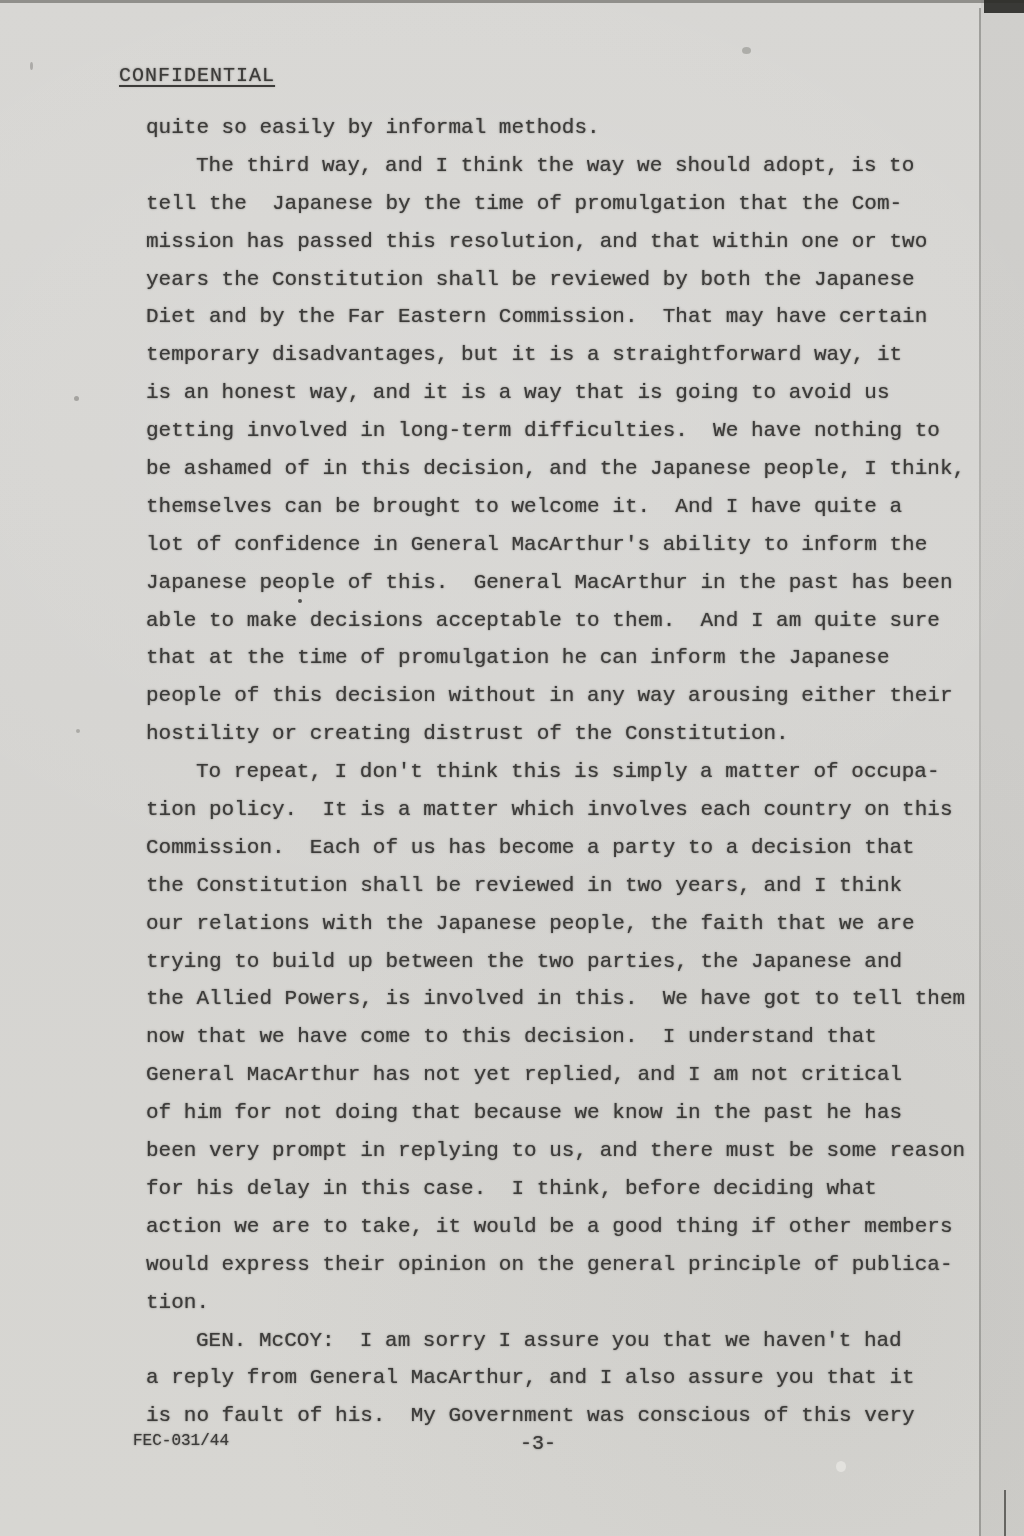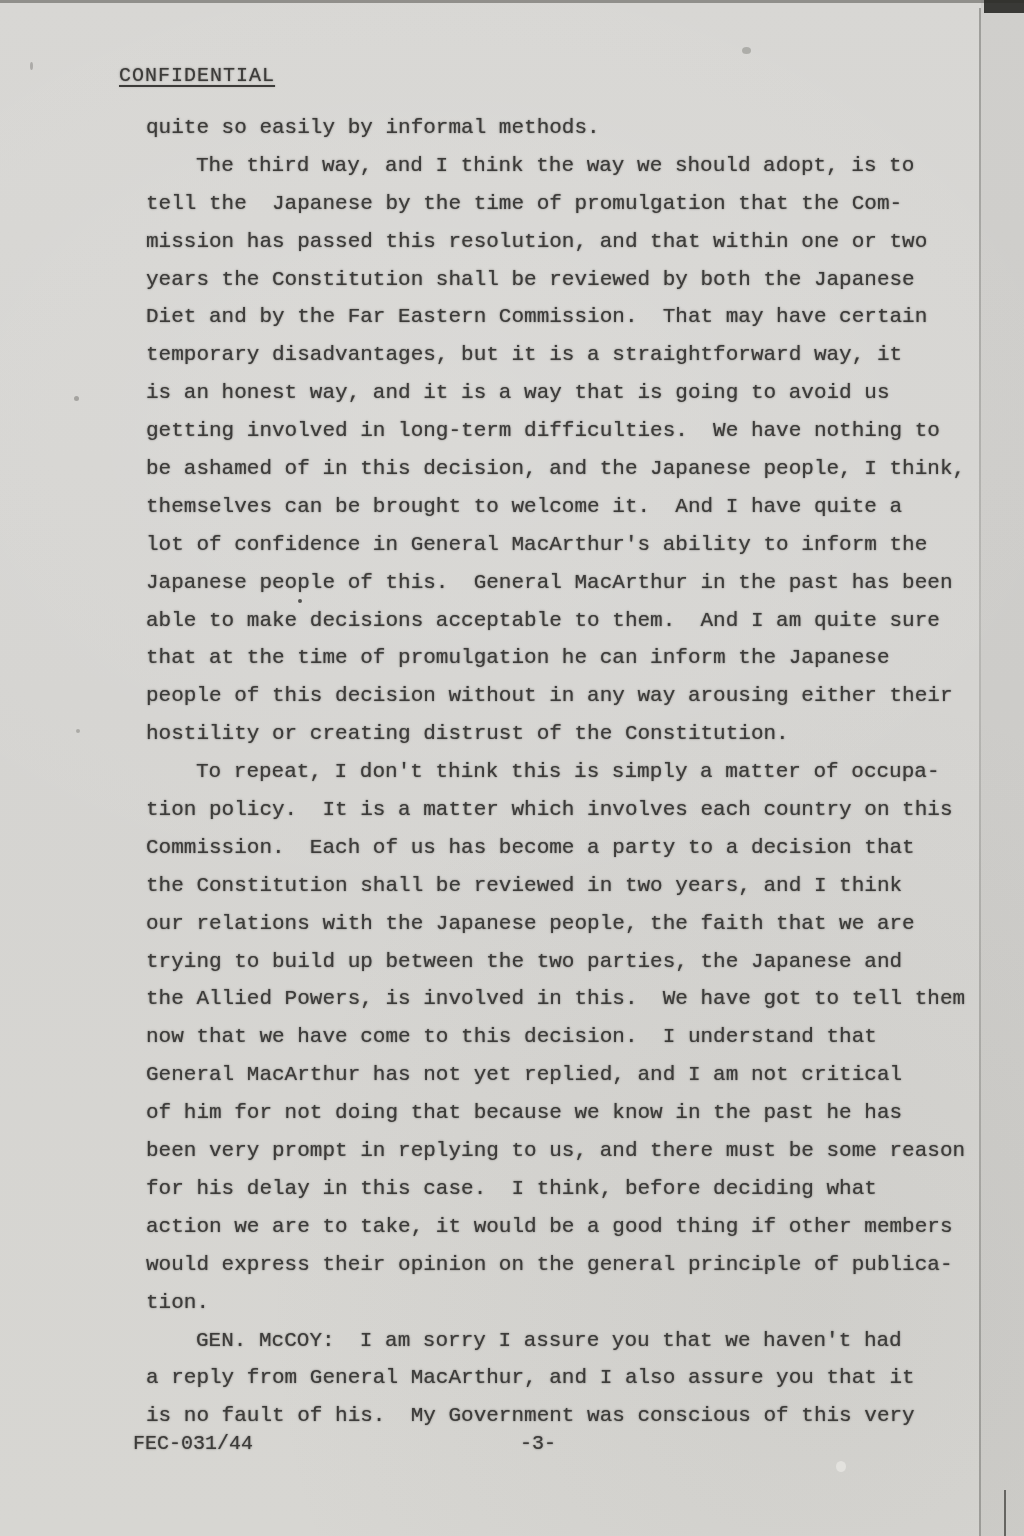--- a/index.html
+++ b/index.html
@@ -40,21 +40,21 @@
     font-size: 21px;
     line-height: 37.9px;
     white-space: pre;
   }
   .line { height: 37.9px; }
   .line.indent { padding-left: 50px; }
   .footer-docnum {
     position: absolute;
     left: 133px;
     top: 1432px;
-    font-size: 20px;
+    font-size: 16px;
   }
   .footer-page {
     position: absolute;
     left: 520px;
     top: 1432px;
     font-size: 20px;
   }
   
   .top-edge-line {
     position: absolute; top: 0; left: 0; width: 100%; height: 3px;

